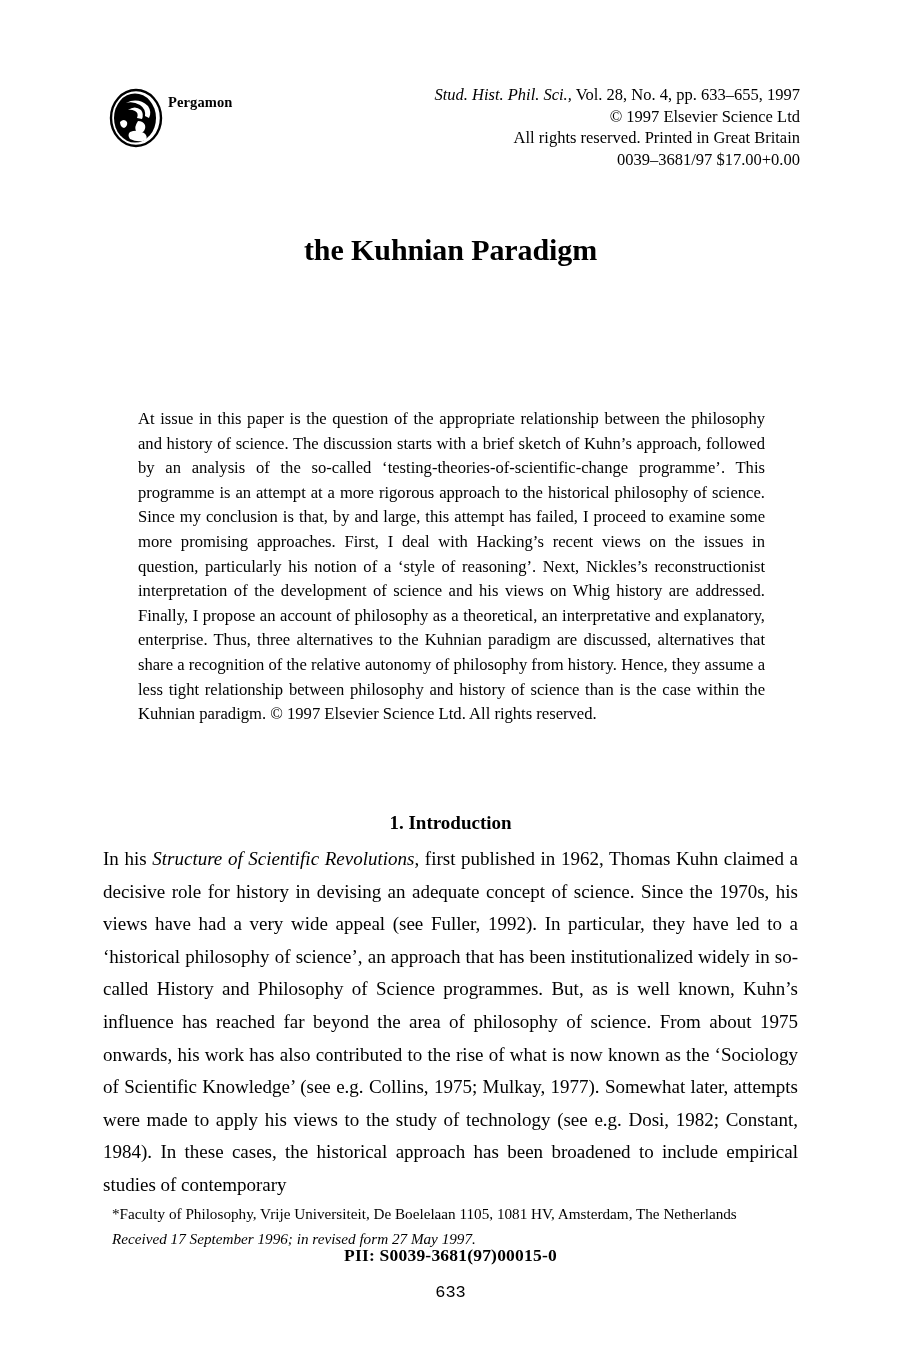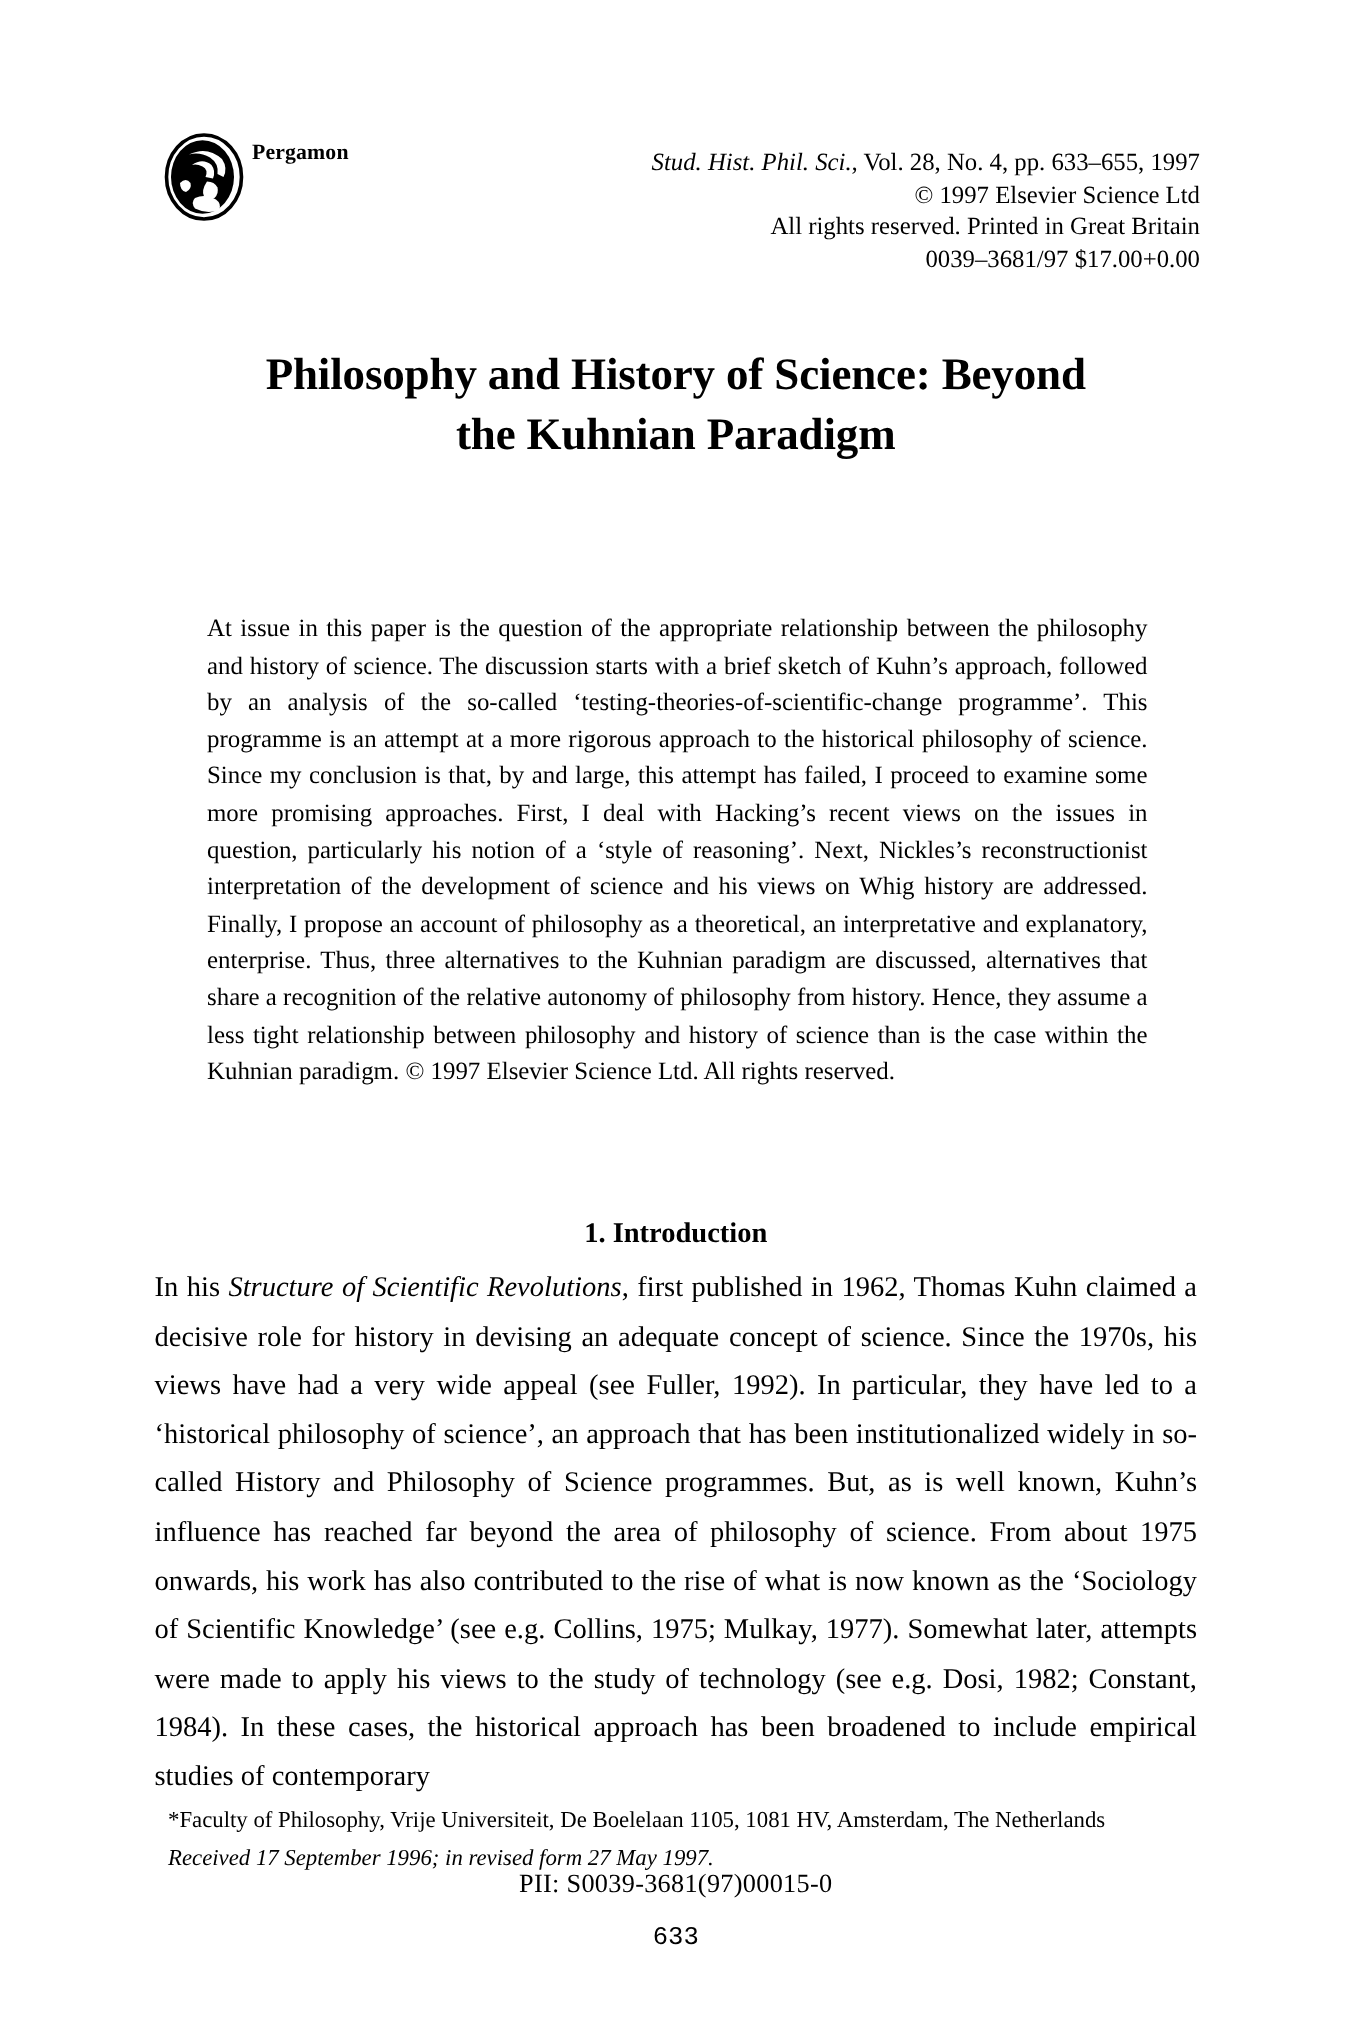--- a/index.html
+++ b/index.html
@@ -54,21 +54,20 @@
   }
 
   .journal-info {
     position: absolute;
     right: 101px;
     top: 0;
     text-align: right;
     font-size: 16.5px;
     line-height: 21.5px;
     white-space: nowrap;
-    margin-top: 13px;
   }
   .journal-info .jtitle {
     font-style: italic;
   }
 
   
   .article-title {
     position: absolute;
     left: 100px;
     top: 210px;
@@ -160,21 +159,21 @@
   }
 
   
   .pii {
     position: absolute;
     left: 100px;
     top: 1245px;
     width: 701px;
     text-align: center;
     font-size: 17.5px;
-    font-weight: normal;
+    font-weight: bold;
     letter-spacing: 0.2px;
   }
   .folio {
     position: absolute;
     left: 100px;
     top: 1283px;
     width: 701px;
     text-align: center;
     font-size: 17px;
     font-family: Liberation Mono, monospace;
@@ -202,21 +201,20 @@
 
     <div class="journal-info">
       <div><span class="jtitle">Stud. Hist. Phil. Sci.,</span><span> Vol. 28, No. 4, pp. 633–655, 1997</span></div>
       <div>© 1997 Elsevier Science Ltd</div>
       <div>All rights reserved. Printed in Great Britain</div>
       <div>0039–3681/97 $17.00+0.00</div>
     </div>
   </div>
 
   <h1 class="article-title">
-    <span class="t-line">Philosophy and History of Science: Beyond</span>
     <span class="t-line">the Kuhnian Paradigm</span>
   </h1>
 
 
   <div class="abstract">At issue in this paper is the question of the appropriate relationship between the philosophy and history of science. The discussion starts with a brief sketch of Kuhn’s approach, followed by an analysis of the so-called ‘testing-theories-of-scientific-change programme’. This programme is an attempt at a more rigorous approach to the historical philosophy of science. Since my conclusion is that, by and large, this attempt has failed, I proceed to examine some more promising approaches. First, I deal with Hacking’s recent views on the issues in question, particularly his notion of a ‘style of reasoning’. Next, Nickles’s reconstructionist interpretation of the development of science and his views on Whig history are addressed. Finally, I propose an account of philosophy as a theoretical, an interpretative and explanatory, enterprise. Thus, three alternatives to the Kuhnian paradigm are discussed, alternatives that share a recognition of the relative autonomy of philosophy from history. Hence, they assume a less tight relationship between philosophy and history of science than is the case within the Kuhnian paradigm. © 1997 Elsevier Science Ltd. All rights reserved.</div>
 
   <h2 class="section-heading">1.  Introduction</h2>
 
   <div class="body-text"><span>In his </span><i>Structure of Scientific Revolutions</i><span>, first published in 1962, Thomas Kuhn claimed a decisive role for history in devising an adequate concept of science. Since the 1970s, his views have had a very wide appeal (see Fuller, 1992). In particular, they have led to a ‘historical philosophy of science’, an approach that has been institutionalized widely in so-called History and Philosophy of Science programmes. But, as is well known, Kuhn’s influence has reached far beyond the area of philosophy of science. From about 1975 onwards, his work has also contributed to the rise of what is now known as the ‘Sociology of Scientific Knowledge’ (see e.g. Collins, 1975; Mulkay, 1977). Somewhat later, attempts were made to apply his views to the study of technology (see e.g. Dosi, 1982; Constant, 1984). In these cases, the historical approach has been broadened to include empirical studies of contemporary</span></div>
 

